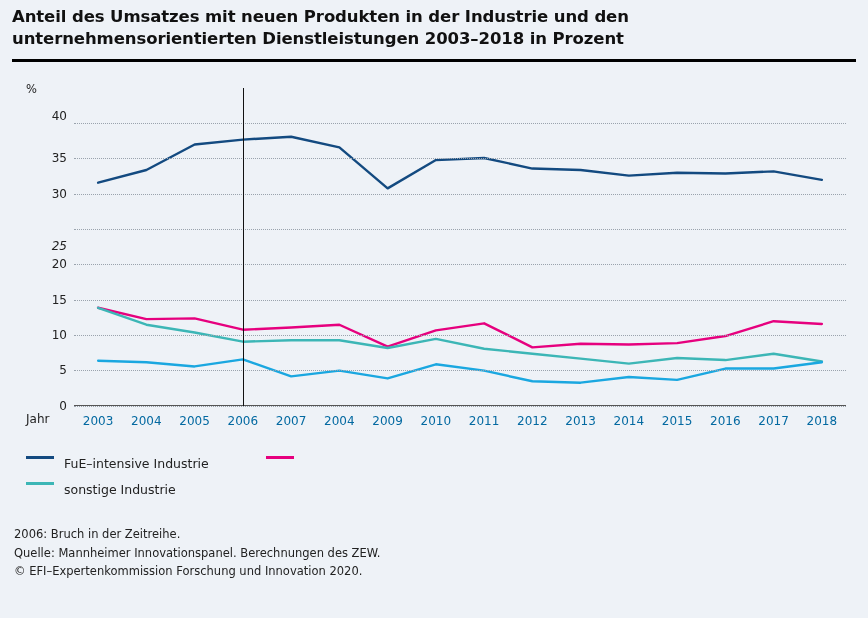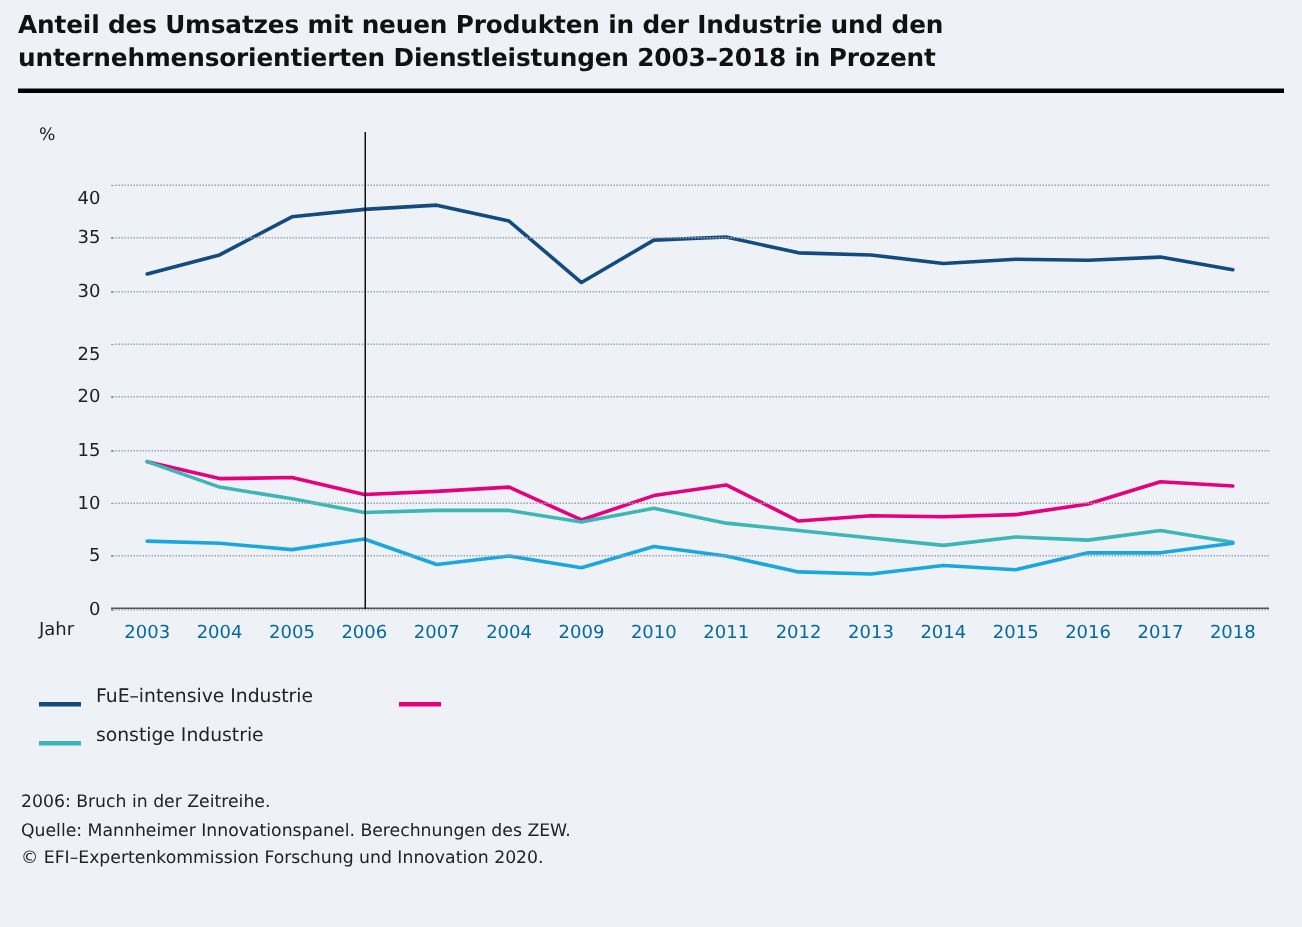--- a/index.html
+++ b/index.html
@@ -115,21 +115,21 @@
     margin-left: 14px;
     width: 700px;
     display: grid;
     grid-template-columns: 240px auto;
     row-gap: 11px;
     font-size: 12.5px;
     color: #222;
   }
   .legend-item {
     display: flex;
-    align-items: flex-end;
+    align-items: flex-start;
   }
   .legend-swatch {
     width: 28px;
     height: 3px;
     margin-right: 10px;
     flex: 0 0 auto;
   }
   .footnotes {
     margin-top: 28px;
     margin-left: 2px;
@@ -166,27 +166,27 @@
         <div class="ylabel" style="top: 318px;">0</div>
         <div class="gridline" style="top: 282.667px;"></div>
         <div class="ylabel" style="top: 282.667px;">5</div>
         <div class="gridline" style="top: 247.333px;"></div>
         <div class="ylabel" style="top: 247.333px;">10</div>
         <div class="gridline" style="top: 212px;"></div>
         <div class="ylabel" style="top: 212px;">15</div>
         <div class="gridline" style="top: 176.667px;"></div>
         <div class="ylabel" style="top: 176.667px;">20</div>
         <div class="gridline" style="top: 141.333px;"></div>
-        <div class="ylabel" style="top: 148px;">25</div>
+        <div class="ylabel" style="top: 158px; font-style: italic;">25</div>
         <div class="gridline" style="top: 106px;"></div>
         <div class="ylabel" style="top: 106px;">30</div>
         <div class="gridline" style="top: 70.6667px;"></div>
         <div class="ylabel" style="top: 70.6667px;">35</div>
         <div class="gridline" style="top: 35.3333px;"></div>
-        <div class="ylabel" style="top: 44px;">40</div>
+        <div class="ylabel" style="top: 28px;">40</div>
         <div class="xtick" style="left: 24.125px;">2003</div>
         <div class="xtick" style="left: 72.375px;">2004</div>
         <div class="xtick" style="left: 120.625px;">2005</div>
         <div class="xtick" style="left: 168.875px;">2006</div>
         <div class="xtick" style="left: 217.125px;">2007</div>
         <div class="xtick" style="left: 265.375px;">2004</div>
         <div class="xtick" style="left: 313.625px;">2009</div>
         <div class="xtick" style="left: 361.875px;">2010</div>
         <div class="xtick" style="left: 410.125px;">2011</div>
         <div class="xtick" style="left: 458.375px;">2012</div>

